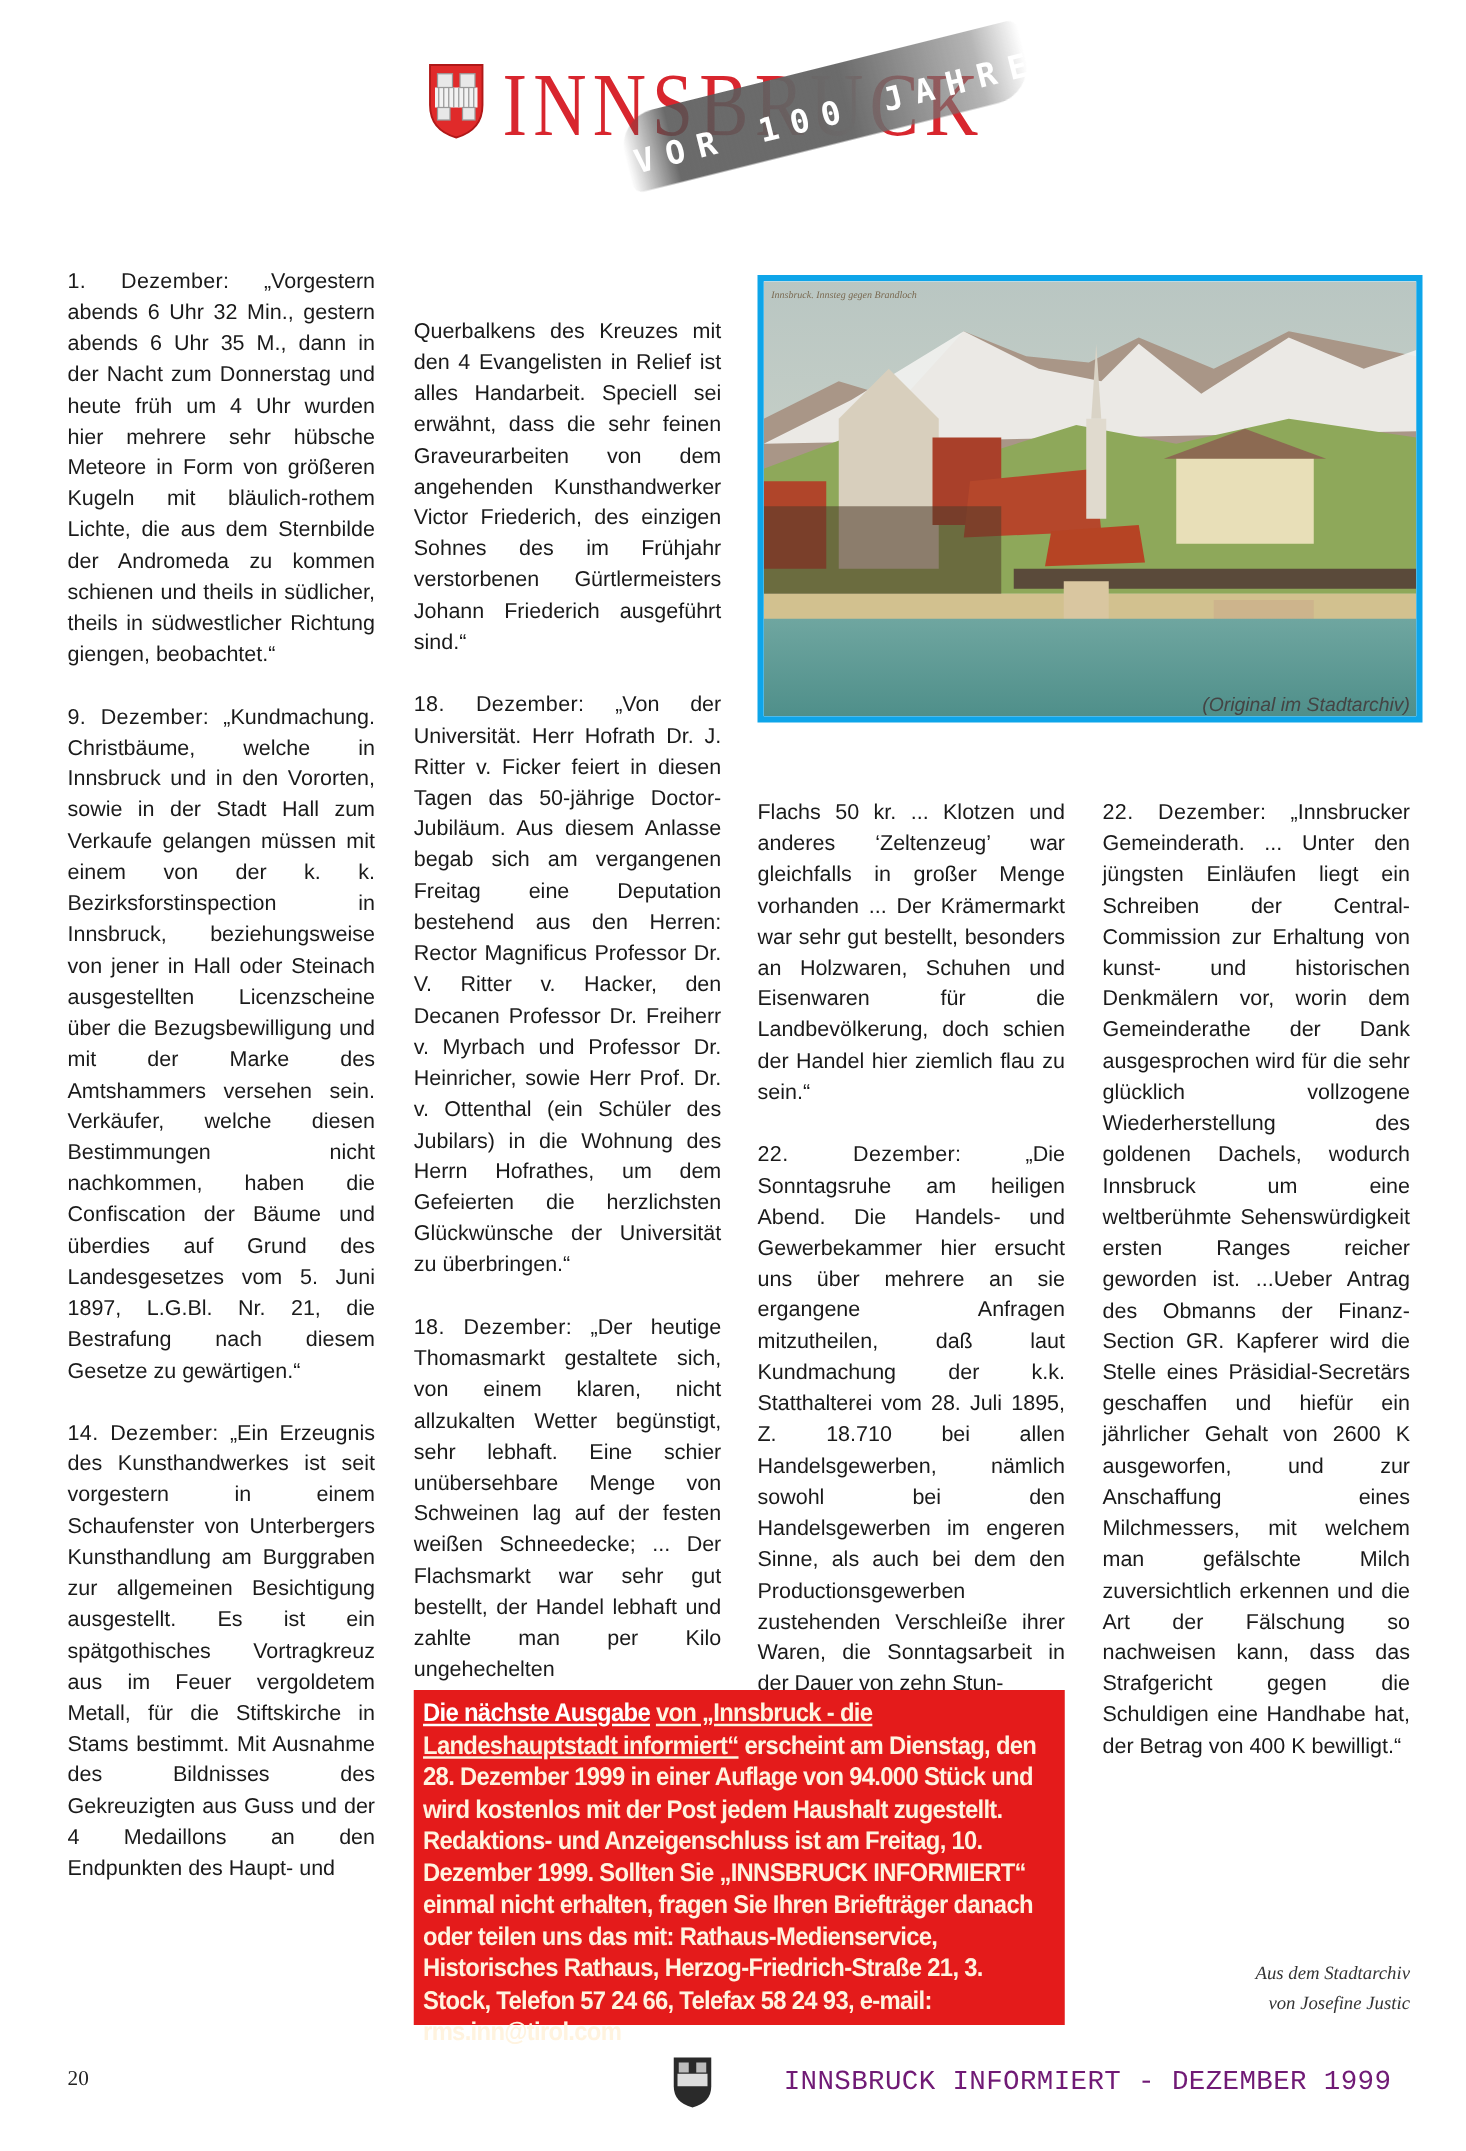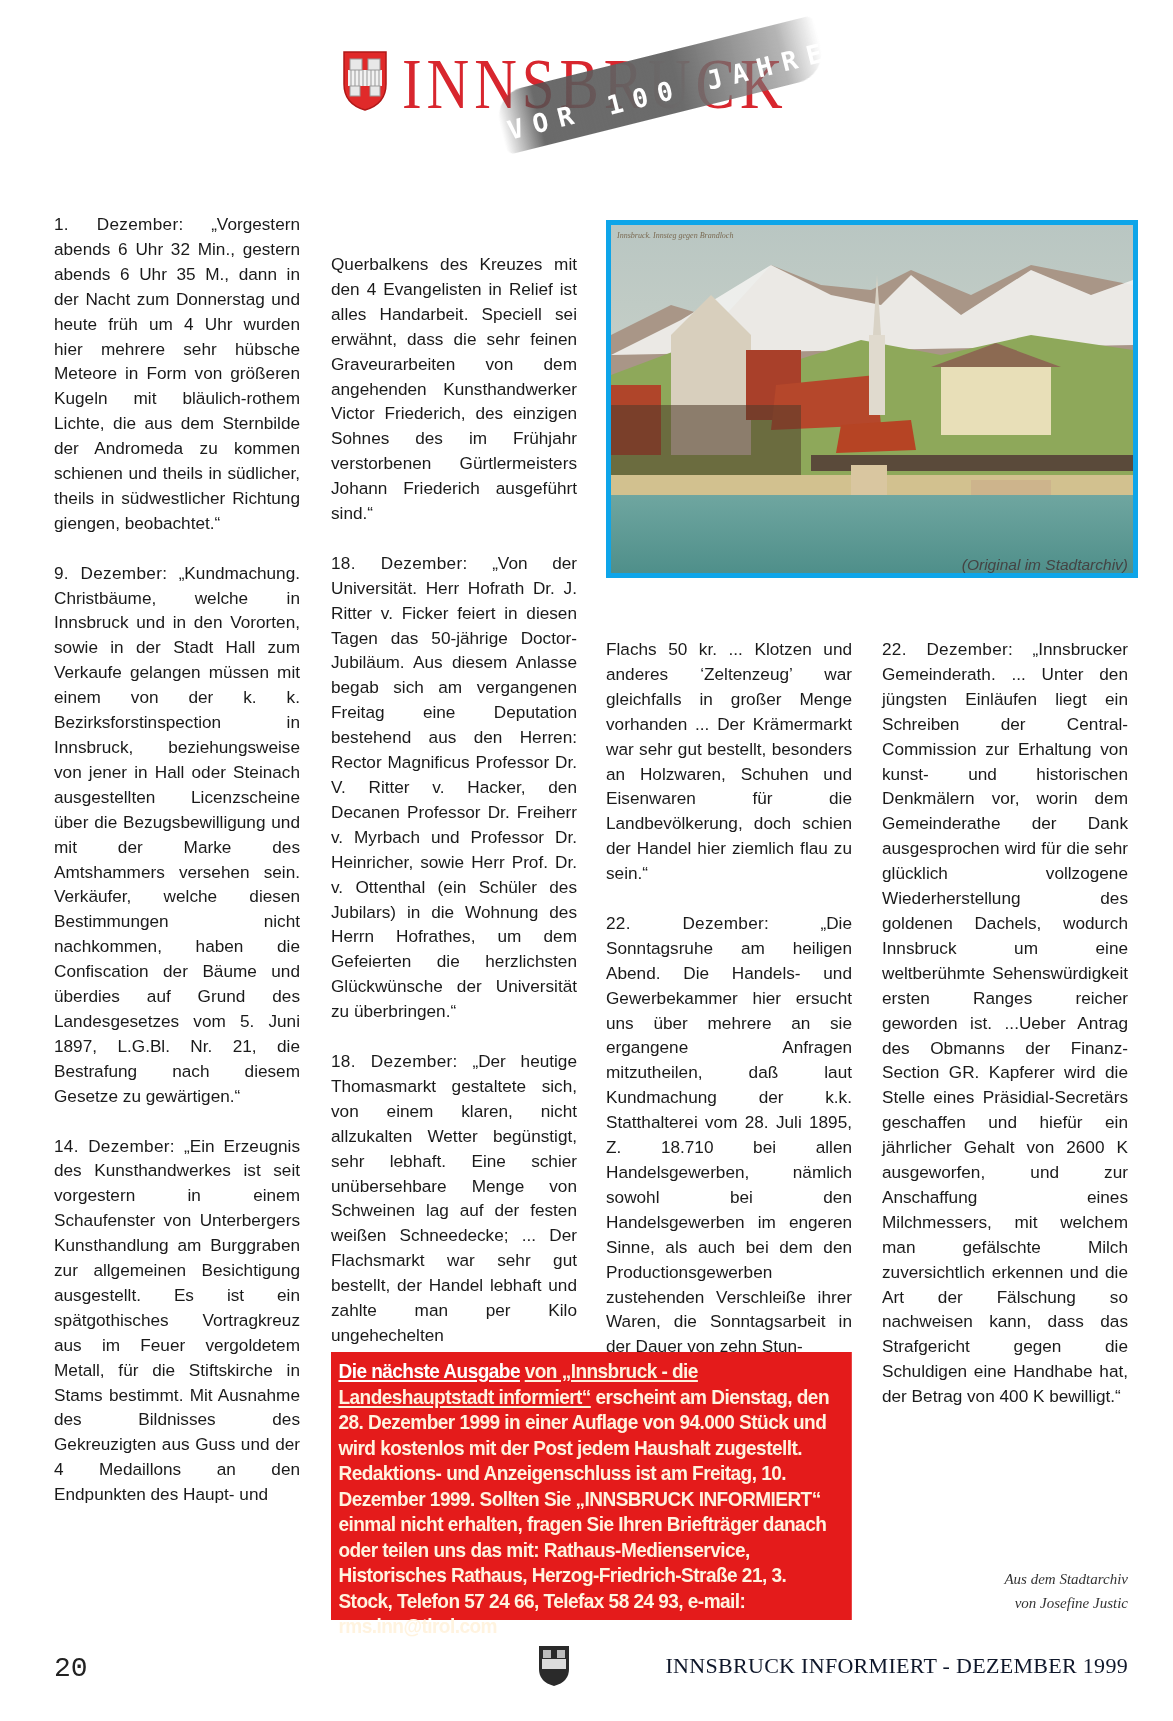--- a/index.html
+++ b/index.html
@@ -29,23 +29,23 @@
   .caption .c-right { display: block; text-align: right; margin-top: -20px; }
 
   
   .notice { position: absolute; left: 331px; top: 1352px; width: 522px; height: 268px; background: #e41b1b; color: #fff3df; box-sizing: border-box; padding: 6px 8px 0 8px; font-family: "Liberation Sans Narrow", "Liberation Sans", sans-serif; font-size: 20.5px; line-height: 25.5px; font-weight: bold; letter-spacing: -0.6px; transform: scaleX(0.93); transform-origin: left top; width: 560px; }
   .notice .u { text-decoration: underline; }
   .notice .strong { color: #ffffff; }
 
   .attribution { position: absolute; left: 882px; top: 1567px; width: 246px; text-align: right; font-family: "Liberation Serif", serif; font-style: italic; font-size: 15px; line-height: 24px; color: #333; }
 
   
-  .footer-page { position: absolute; left: 54px; top: 1653px; font-family: Liberation Mono, monospace; font-size: 28px; color: #222; }
+  .footer-page { position: absolute; left: 54px; top: 1653px; font-family: Liberation Serif, serif; font-size: 17px; color: #222; }
   .footer-crest { position: absolute; left: 538px; top: 1645px; width: 32px; height: 42px; }
-  .footer-title { position: absolute; left: 612px; top: 1653px; width: 516px; text-align: right; font-family: Liberation Serif, serif; font-size: 22px; color: #0f172a; letter-spacing: 0.3px; }
+  .footer-title { position: absolute; left: 612px; top: 1653px; width: 516px; text-align: center; font-family: Liberation Mono, monospace; font-size: 22px; color: #701a75; letter-spacing: 0.3px; }
 </style>
 </head>
 <body>
 
 <div class="masthead">
   <svg class="crest" viewBox="0 0 46 62">
     <path d="M2 2 H44 V34 Q44 54 23 60 Q2 54 2 34 Z" fill="#e02a2a" stroke="#b01818" stroke-width="1.5"></path>
     <rect x="6" y="20" width="34" height="16" fill="#f2f2f2"></rect>
     <g stroke="#999" stroke-width="1">
         <line x1="9" y1="20" x2="9" y2="36"></line>

